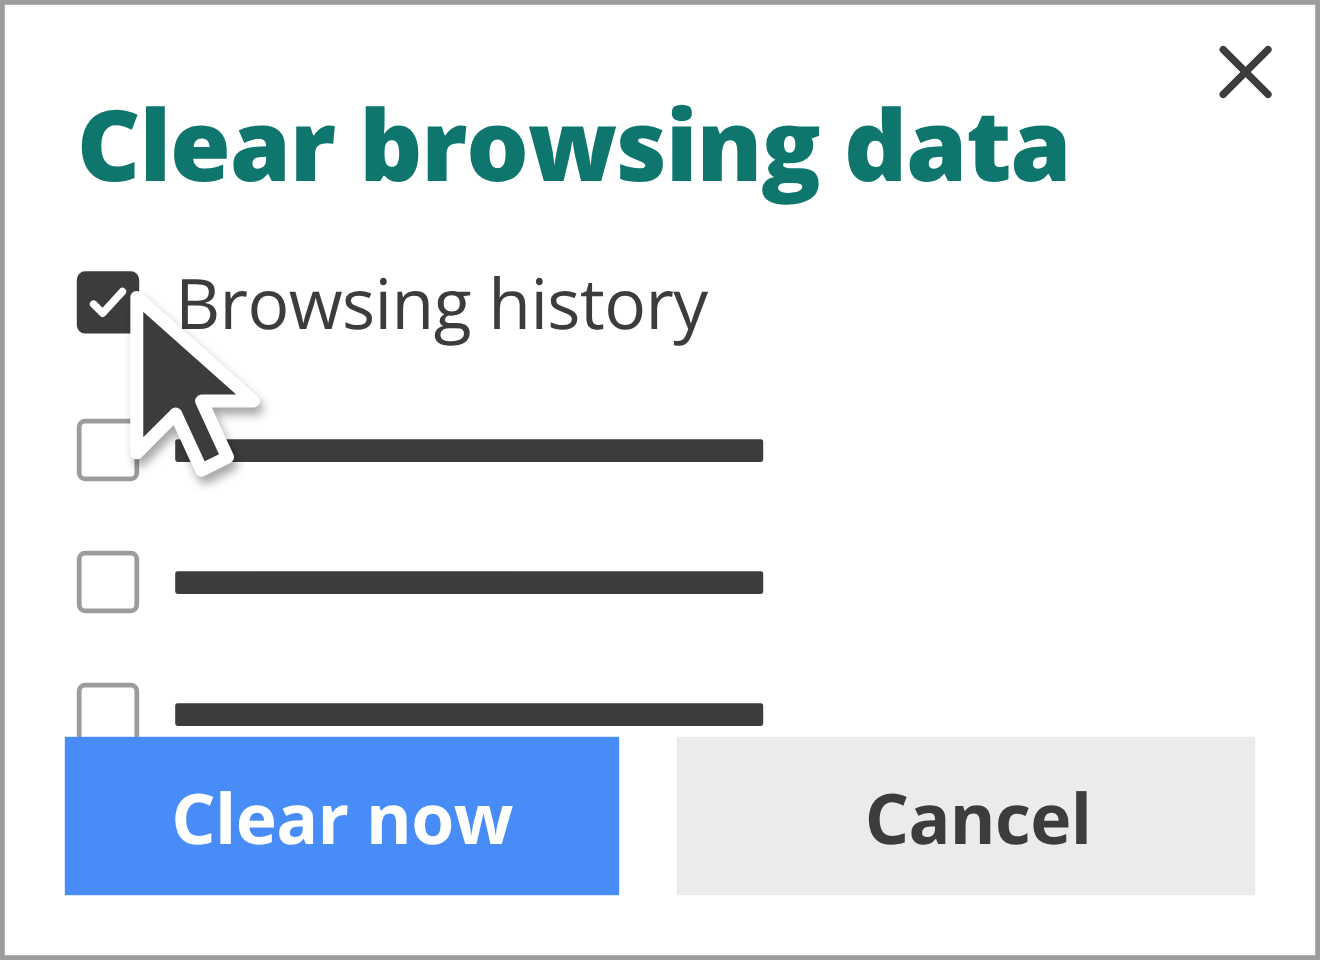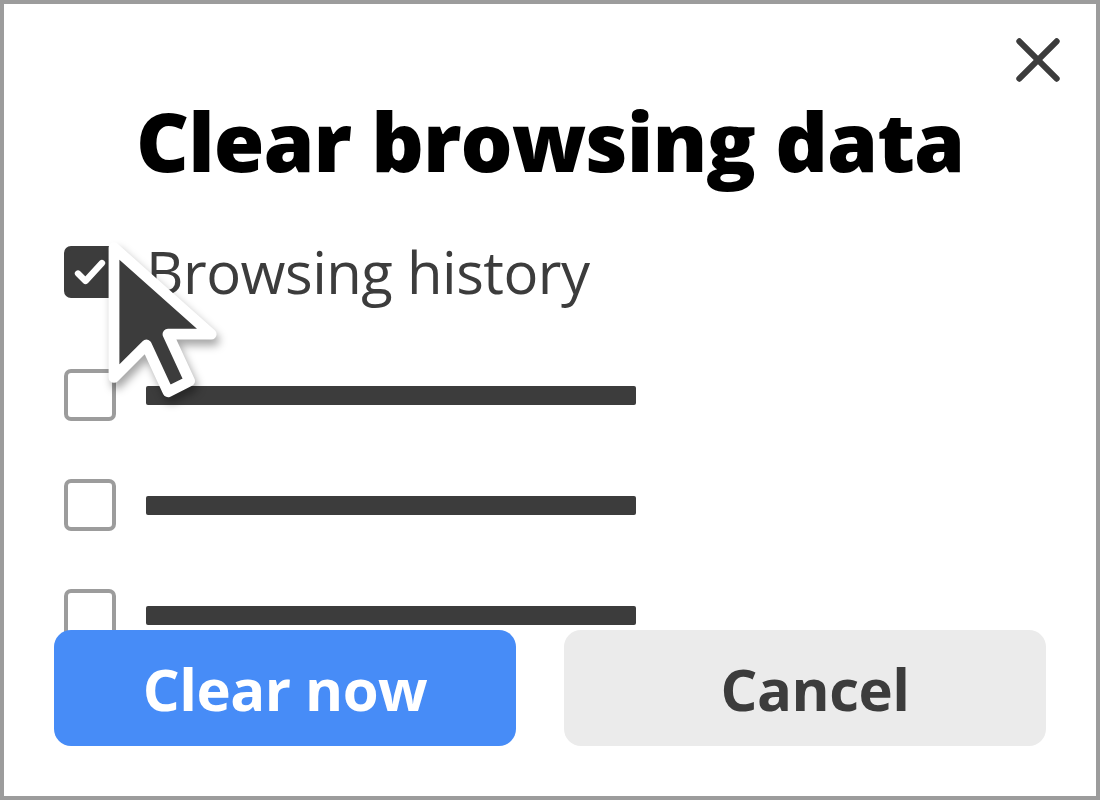--- a/index.html
+++ b/index.html
@@ -22,24 +22,22 @@
       top: 28px;
       right: 30px;
       width: 56px;
       height: 56px;
       cursor: pointer;
     }
     .close-btn svg { width: 100%; height: 100%; }
     .title {
       font-size: 82px;
       font-weight: 800;
-      color: #000000;
-      margin-top: 20px;
+      color: #0f766e;
       letter-spacing: -1px;
-      text-align: center;
     }
     .options {
       margin-top: 36px;
     }
     .row {
       display: flex;
       align-items: center;
       gap: 30px;
       margin-bottom: 58px;
       position: relative;
@@ -76,29 +74,28 @@
     .buttons {
       position: absolute;
       left: 50px;
       right: 50px;
       bottom: 50px;
       display: flex;
       gap: 48px;
     }
     .btn {
       flex: 1;
-      height: 116px;
+      height: 132px;
       display: flex;
       align-items: center;
       justify-content: center;
       font-size: 58px;
       font-weight: 700;
       cursor: pointer;
       letter-spacing: -0.5px;
-      border-radius: 17px;
     }
     .btn.primary {
       background: #478cf7;
       color: #fff;
     }
     .btn.secondary {
       background: #ebebeb;
       color: #3c3c3c;
       padding-left: 20px;
     }

